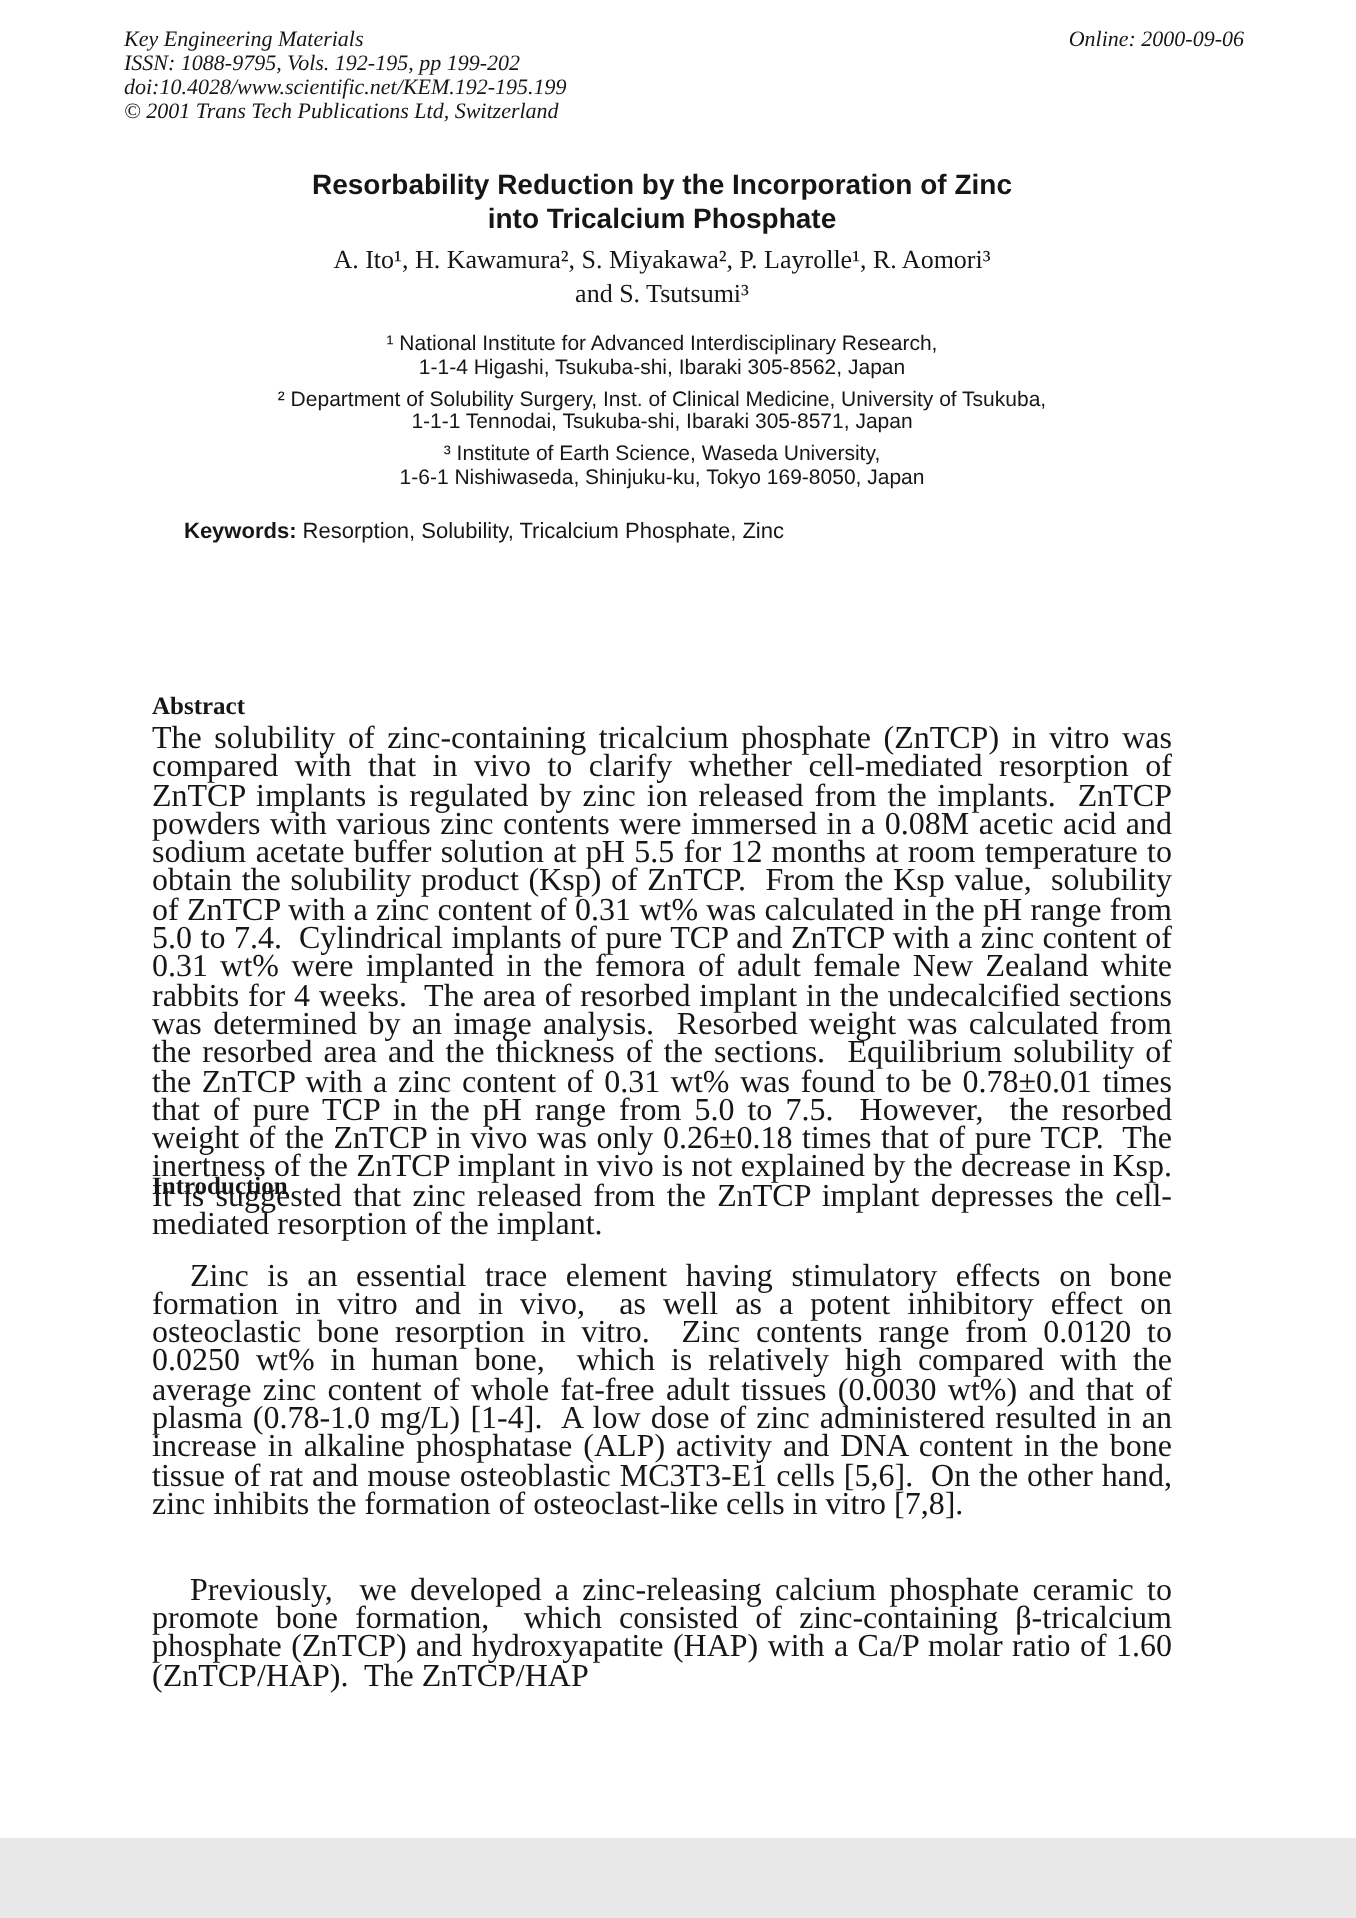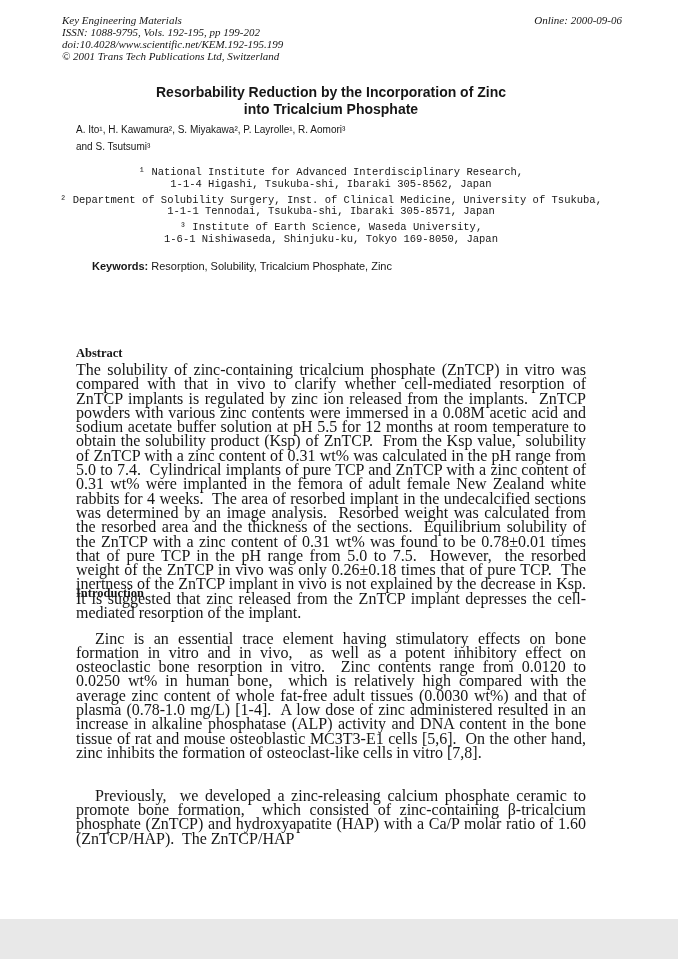--- a/index.html
+++ b/index.html
@@ -39,32 +39,32 @@
     font-family: "Liberation Sans", sans-serif;
     font-weight: bold;
     font-size: 14px;
     line-height: 16.5px;
   }
   .authors-block {
     position: absolute;
     left: 76px;
     width: 510px;
     top: 122px;
-    text-align: left;
-    font-family: Liberation Sans, sans-serif;
-    font-size: 10px;
+    text-align: center;
+    font-family: Liberation Serif, serif;
+    font-size: 13px;
     line-height: 16.5px;
   }
   .affil-list {
     position: absolute;
     left: 46px;
     width: 570px;
     top: 167px;
     text-align: center;
-    font-family: Liberation Mono, monospace;
+    font-family: Liberation Sans, sans-serif;
     font-size: 10.5px;
     line-height: 11.5px;
   }
   .affil-item { margin-bottom: 4.5px; }
 
   
   .keywords {
     position: absolute;
     left: 92px;
     top: 260px;

